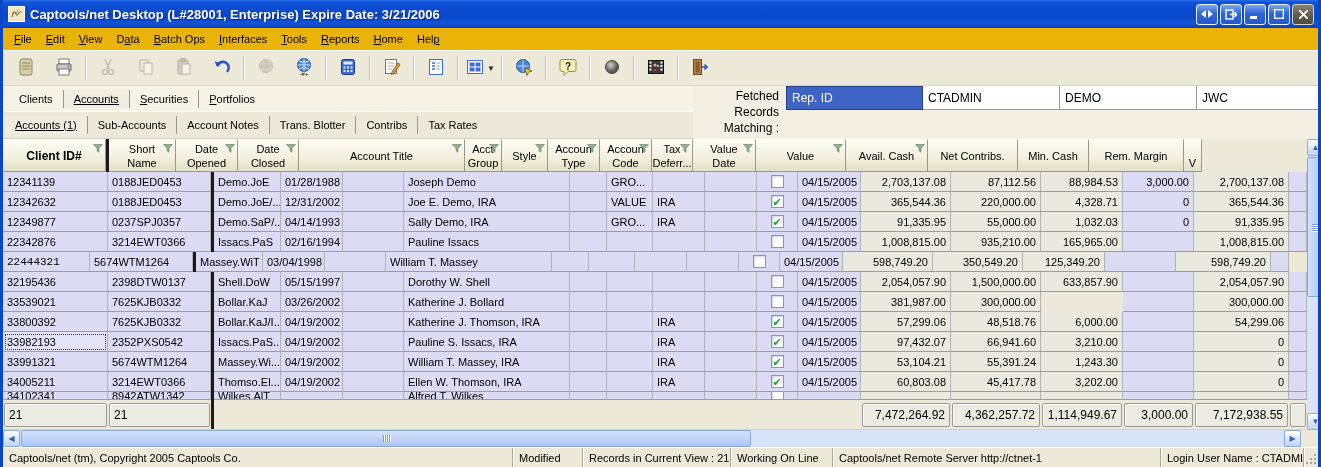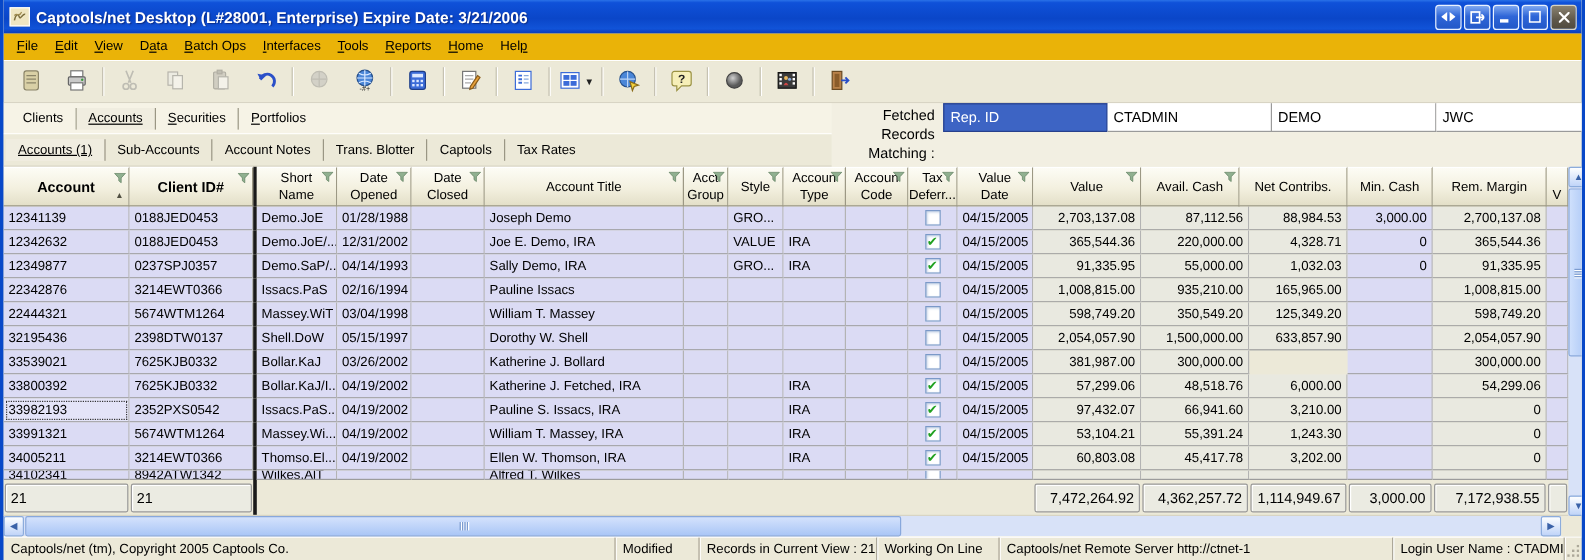--- a/index.html
+++ b/index.html
@@ -316,39 +316,36 @@
         <span class="tab">Clients</span>
         <span class="tab active">Accounts</span>
         <span class="tab"><u>S</u>ecurities</span>
         <span class="tab"><u>P</u>ortfolios</span>
       </div>
     <div class="tabrow2">
         <span class="tab active">Accounts (1)</span>
         <span class="tab">Sub-Accounts</span>
         <span class="tab">Account Notes</span>
         <span class="tab">Trans. Blotter</span>
-        <span class="tab">Captools</span>
+        <span class="tab">Contribs</span>
         <span class="tab">Tax Rates</span>
       </div>
     <div class="fetch-label">Fetched
 Records
 Matching :</div>
     <div class="fetch-grid">
         <div class="fetch-cell hdr" style="width: 137px;">Rep. ID</div>
         <div class="fetch-cell" style="width: 137px;">CTADMIN</div>
         <div class="fetch-cell" style="width: 137px;">DEMO</div>
         <div class="fetch-cell" style="width: 127px;">JWC</div>
       </div>
   </div>
 
   <div class="grid">
     <div class="hrow" id="hrow">
-        <div class="hcell bold" style="width: 105px;"><span>Account</span><span class="funnel"><svg width="10" height="9">
-              <path d="M0.5 0.5 h9 l-3.5 3.8 v4 l-2 -1.6 v-2.4 Z" fill="#90b090" stroke="#5f7f5f" stroke-width="0.6"></path>
-            </svg></span><span class="sortasc">▲</span></div>
         <div class="hcell bold" style="width: 103px;"><span>Client ID#</span><span class="funnel"><svg width="10" height="9">
               <path d="M0.5 0.5 h9 l-3.5 3.8 v4 l-2 -1.6 v-2.4 Z" fill="#90b090" stroke="#5f7f5f" stroke-width="0.6"></path>
             </svg></span></div>
         <div class="divider3"></div>
         <div class="hcell" style="width: 67px;"><span>Short
 Name</span><span class="funnel"><svg width="10" height="9">
               <path d="M0.5 0.5 h9 l-3.5 3.8 v4 l-2 -1.6 v-2.4 Z" fill="#90b090" stroke="#5f7f5f" stroke-width="0.6"></path>
             </svg></span></div>
         <div class="hcell" style="width: 62px;"><span>Date
 Opened</span><span class="funnel"><svg width="10" height="9">
@@ -483,21 +480,21 @@
           </div>
           <div class="bcell" style="width: 63px;">04/15/2005</div>
           <div class="bcell ro num" style="width: 90px;">1,008,815.00</div>
           <div class="bcell ro num" style="width: 90px;">935,210.00</div>
           <div class="bcell ro num" style="width: 82px;">165,965.00</div>
           <div class="bcell num" style="width: 71px;"></div>
           <div class="bcell ro num" style="width: 95px;">1,008,815.00</div>
           <div class="bcell" style="width: 18px;"></div>
         </div>
         <div class="brow">
-          <div class="bcell" style="width: 105px;">22444321</div>
+          <div class="bcell" style="width: 87px; font-family: Liberation Mono, monospace;">22444321</div>
           <div class="bcell" style="width: 103px;">5674WTM1264</div>
           <div class="divider3"></div>
           <div class="bcell" style="width: 67px; text-align: right;">Massey.WiT</div>
           <div class="bcell" style="width: 62px;">03/04/1998</div>
           <div class="bcell" style="width: 61px;"></div>
           <div class="bcell" style="width: 166px;">William T. Massey</div>
           <div class="bcell" style="width: 37px;"></div>
           <div class="bcell" style="width: 46px;"></div>
           <div class="bcell" style="width: 52px;"></div>
           <div class="bcell" style="width: 52px;"></div>
@@ -558,21 +555,21 @@
           <div class="bcell ro num" style="width: 95px;">300,000.00</div>
           <div class="bcell" style="width: 18px;"></div>
         </div>
         <div class="brow">
           <div class="bcell" style="width: 105px;">33800392</div>
           <div class="bcell" style="width: 103px;">7625KJB0332</div>
           <div class="divider3"></div>
           <div class="bcell" style="width: 67px;">Bollar.KaJ/I...</div>
           <div class="bcell" style="width: 62px;">04/19/2002</div>
           <div class="bcell" style="width: 61px;"></div>
-          <div class="bcell" style="width: 166px;">Katherine J. Fetched, IRA</div>
+          <div class="bcell" style="width: 166px;">Katherine J. Thomson, IRA</div>
           <div class="bcell" style="width: 37px;"></div>
           <div class="bcell" style="width: 46px;"></div>
           <div class="bcell" style="width: 52px;">IRA</div>
           <div class="bcell" style="width: 52px;"></div>
           <div class="bcell ctr" style="width: 41px;">
             <div class="cbx">✔</div>
           </div>
           <div class="bcell" style="width: 63px;">04/15/2005</div>
           <div class="bcell ro num" style="width: 90px;">57,299.06</div>
           <div class="bcell ro num" style="width: 90px;">48,518.76</div>

